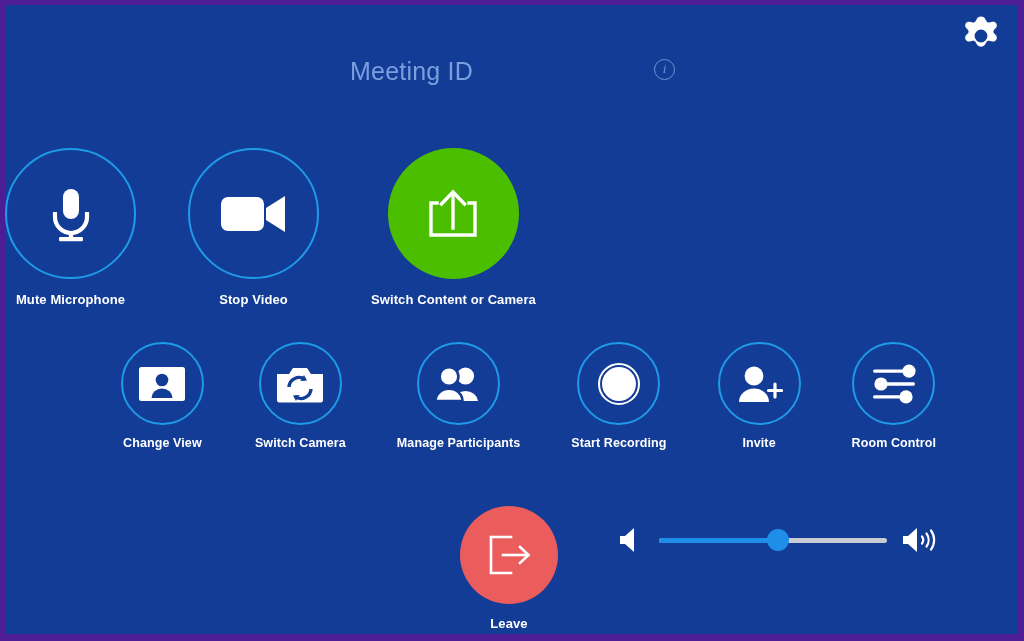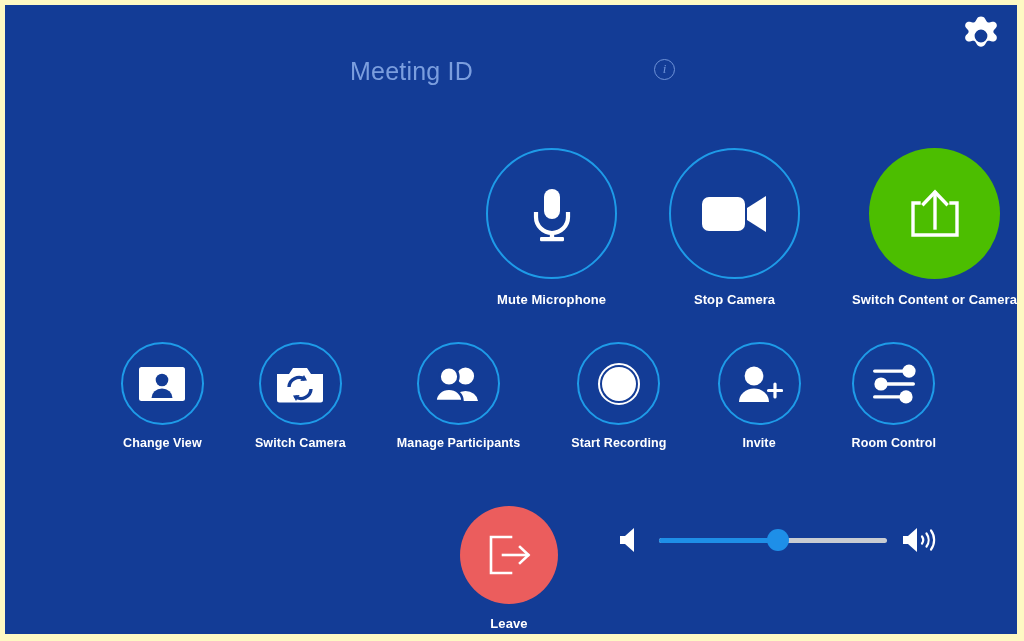--- a/index.html
+++ b/index.html
@@ -11,21 +11,21 @@
     overflow: hidden;
     background: #4a4f58;
     font-family: "Liberation Sans", sans-serif;
   }
 
   .window {
     position: absolute;
     left: 0; top: 0;
     width: 1024px;
     height: 641px;
-    background: #fef9c3;
+    background: #4c1d95;
     padding: 5px 7px 7px 5px;
   }
 
   .screen {
     position: relative;
     width: 100%;
     height: 100%;
     background: #133c96;
     overflow: hidden;
   }
@@ -76,21 +76,21 @@
   }
   .gear-btn svg { display: block; width: 100%; height: 100%; }
 
   
   .row-primary {
     position: absolute;
     left: 0;
     top: 143px;
     width: 100%;
     display: flex;
-    justify-content: flex-end;
+    justify-content: flex-start;
     gap: 52px;
   }
 
   .row-secondary {
     position: absolute;
     left: 0;
     top: 337px;
     width: 100%;
     display: flex;
     justify-content: center;
@@ -251,21 +251,21 @@
 
       <div class="tile">
         <div class="circle big outline">
           <span>
             <svg width="66" height="42" viewBox="0 0 66 42" fill="#ffffff">
               <rect x="0" y="4" width="43" height="34" rx="7"></rect>
               <path d="M45 15 L64 3 v36 L45 27 z"></path>
             </svg>
           </span>
         </div>
-        <div class="tile-label">Stop Camera</div>
+        <div class="tile-label">Stop Video</div>
       </div>
 
       <div class="tile">
         <div class="circle big filled-green">
           <span>
             <svg width="58" height="58" viewBox="0 0 58 58" fill="none" stroke="#ffffff" stroke-width="3.4" stroke-linecap="square">
               <path d="M13 18 H7 V50 H51 V18 H45"></path>
               <path d="M29 43 V8"></path>
               <path d="M17.5 19 L29 7 L40.5 19"></path>
             </svg>

